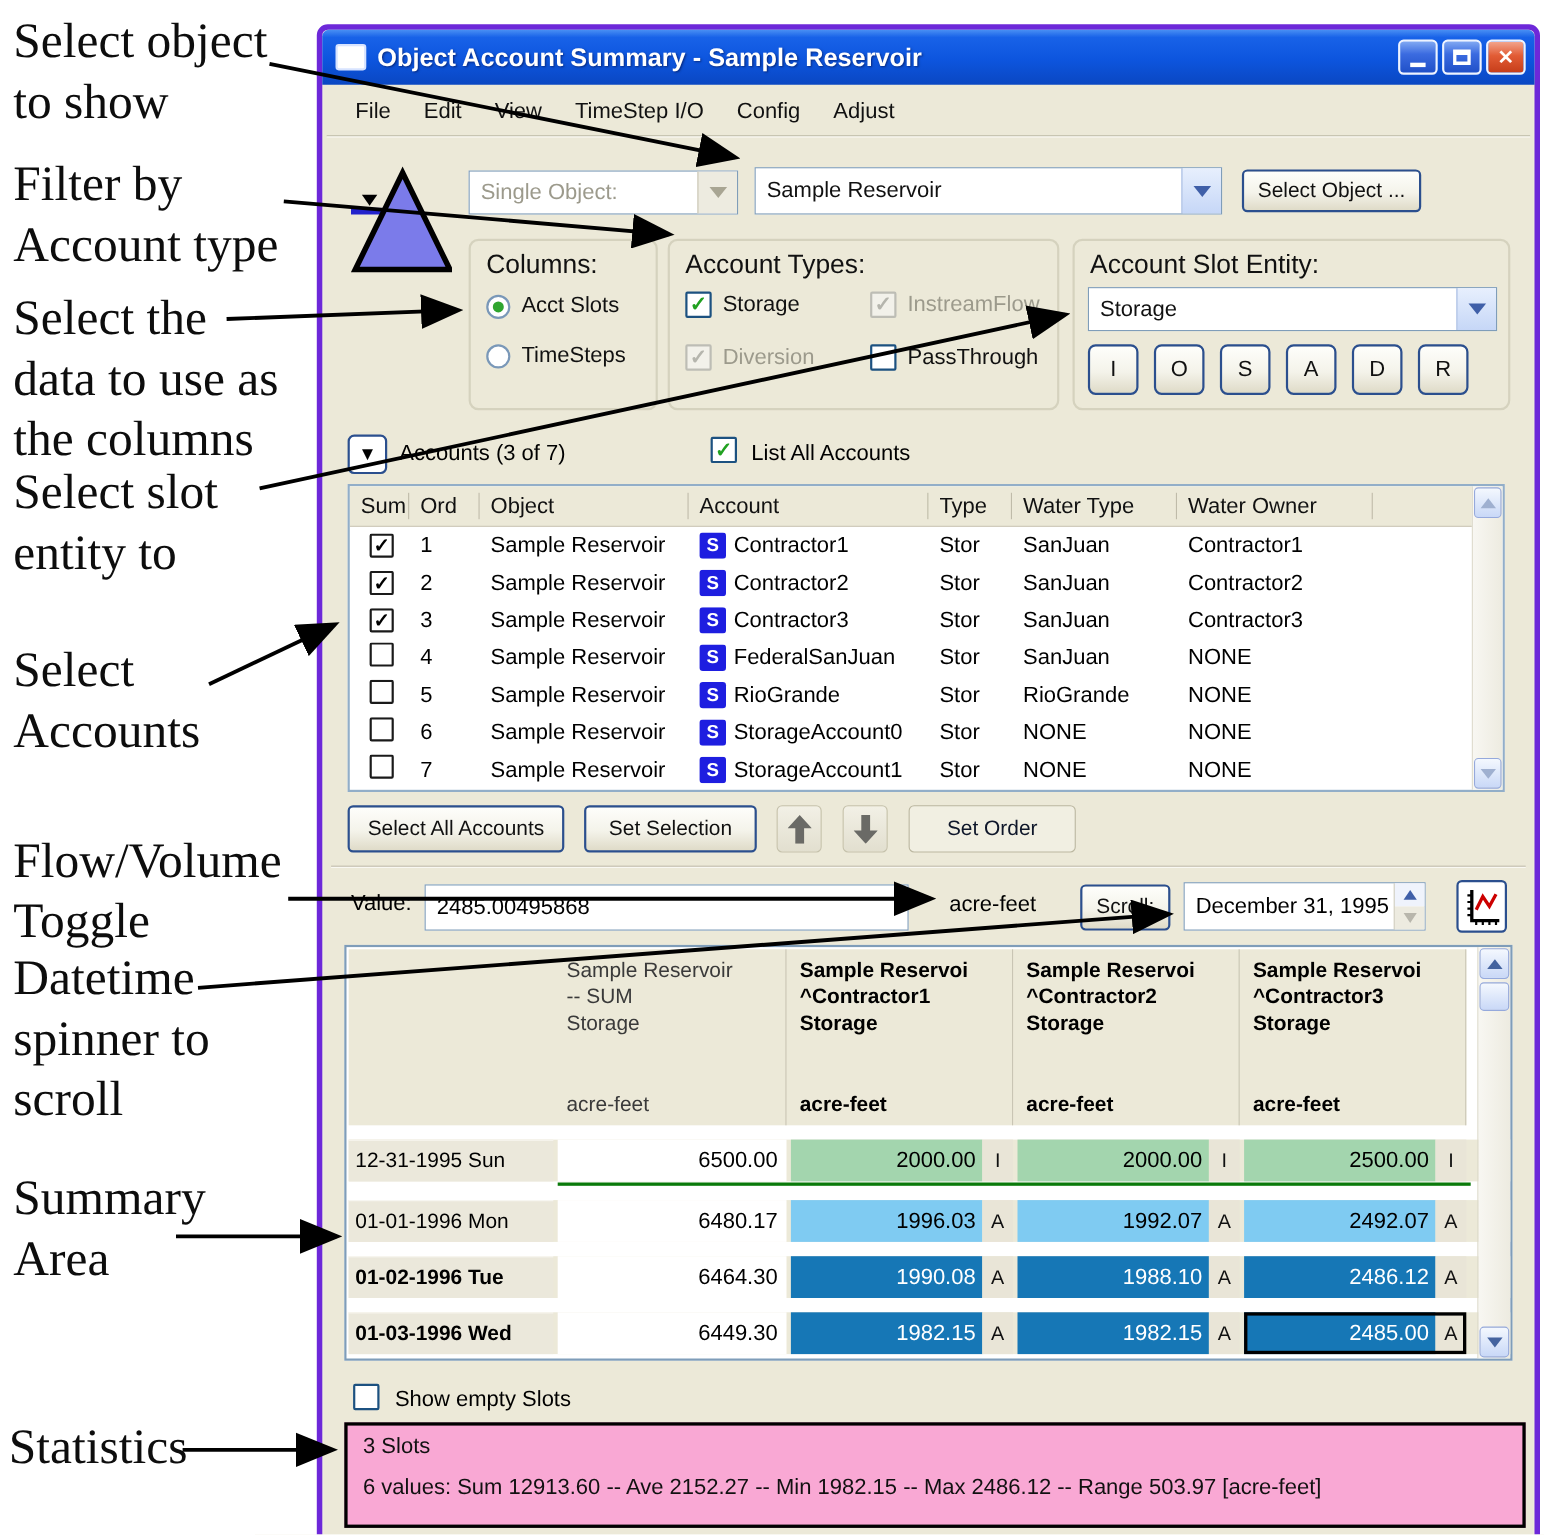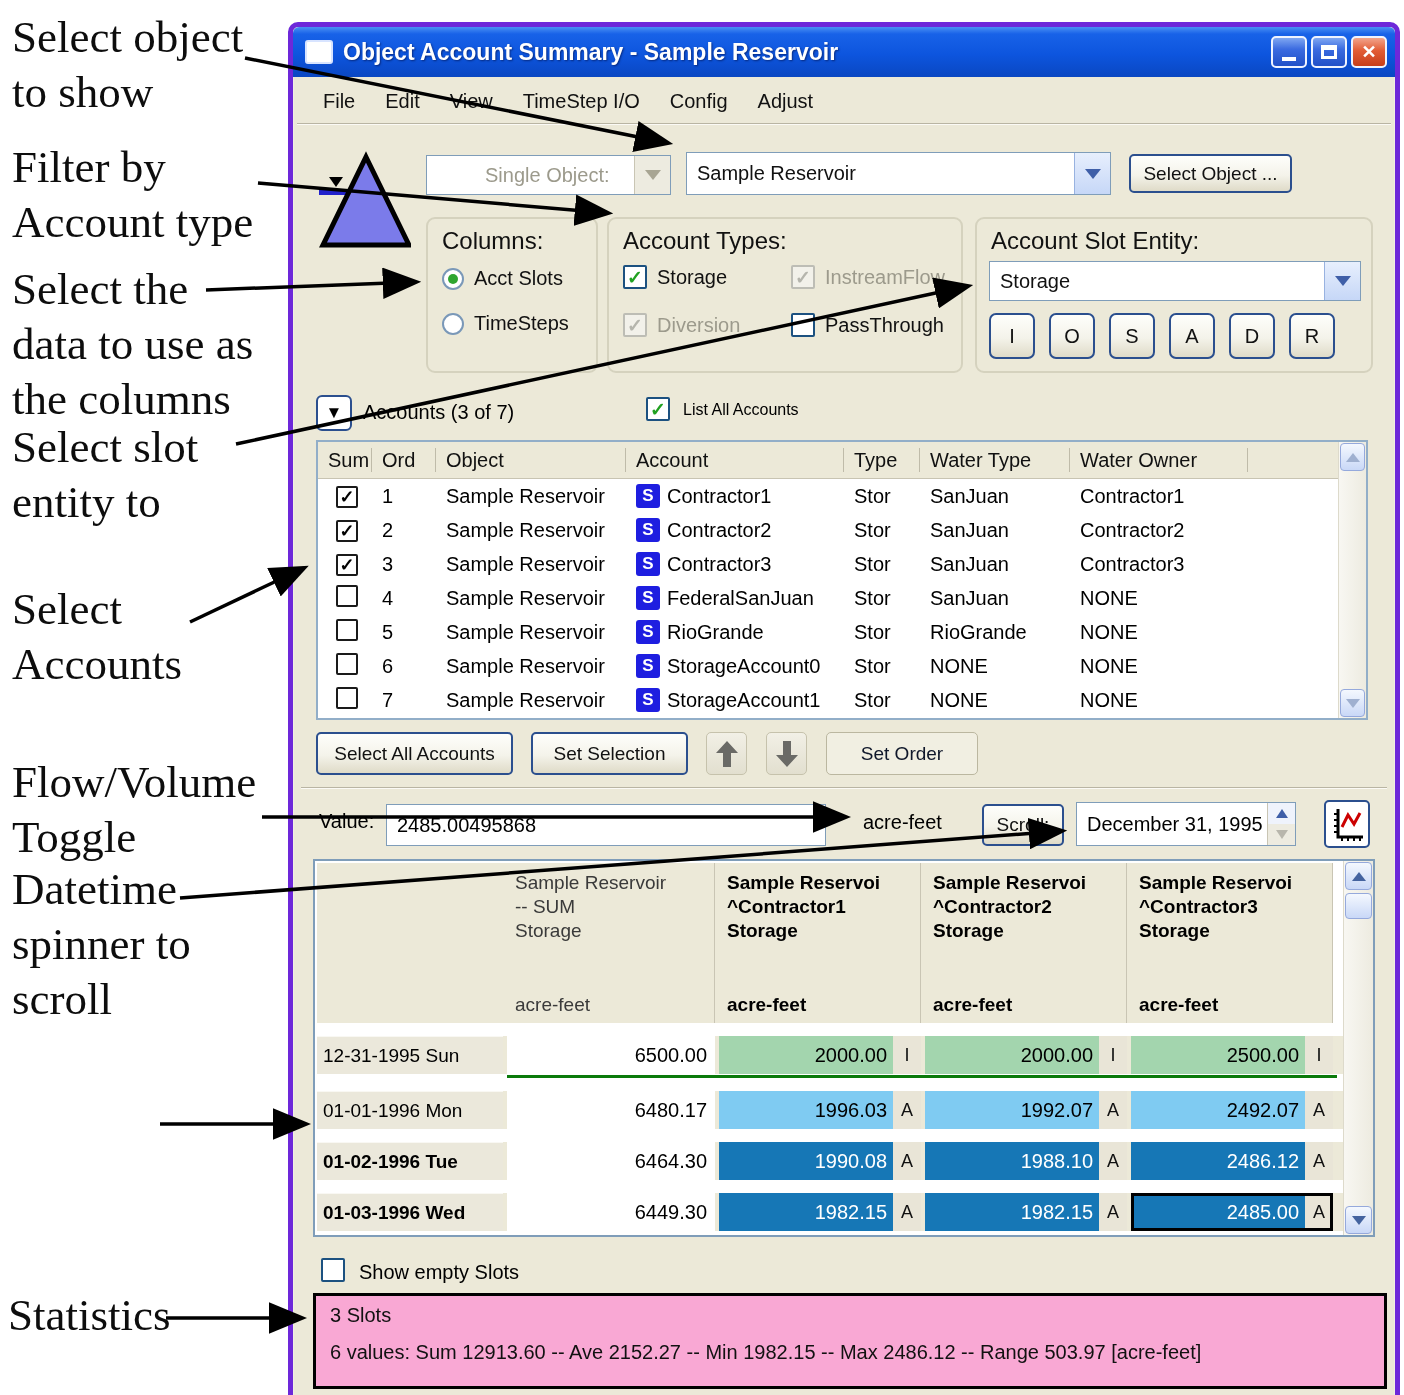--- a/index.html
+++ b/index.html
@@ -41,21 +41,21 @@
             border:2px solid #2B4F8E; border-radius:5px; font-size:19px; color:#111;
             display:flex; align-items:center; justify-content:center; }
   .xp-btn.disabled { border:1px solid #BBB7A0; background:#F1EFE2; color:#0f172a; }
   .combo { background:#fff; border:1px solid #7F9DB9; display:flex; align-items:center; font-size:20px; }
   .combo .txt { flex:1; padding-left:10px; color:#111; white-space:nowrap; overflow:hidden; }
   .combo .drop { width:36px; align-self:stretch; border-left:1px solid #98B2E0;
                  background:linear-gradient(180deg,#E7EFFD 0%,#C6D7F7 100%);
                  display:flex; align-items:center; justify-content:center; }
   .combo .drop .tri { width:0; height:0; border-left:8px solid transparent; border-right:8px solid transparent;
                       border-top:10px solid #3F5FA8; }
-  .combo.disabled .txt { color:#9C9A8C;margin-left:48px; }
+  .combo.disabled .txt { color:#9C9A8C; }
   .combo.disabled .drop { background:#EDEBE0; border-left-color:#C9C5B4; }
   .combo.disabled .drop .tri { border-top-color:#A8A593; }
 
   .groupbox { position:absolute; border:2px solid #D5D2BE; border-radius:9px; background:#ECE9D8; }
   .groupbox .gb-title { position:absolute; left:14px; top:8px; font-size:24px; color:#111; }
 
   .radio { width:22px; height:22px; border:2px solid #7A98B8; border-radius:50%; background:#fff;
            display:inline-flex; align-items:center; justify-content:center; }
   .radio .dot { width:10px; height:10px; border-radius:50%; background:transparent; }
   .radio.sel .dot { background:#2FA52F; }
@@ -68,21 +68,21 @@
 
   .opt-row { display:flex; align-items:center; gap:10px; font-size:20px; color:#111; }
   .opt-row.disabled { color:#9C9A8C; }
 
   
   .acct-dd-btn { position:absolute; left:23px; top:368px; width:36px; height:36px; border-radius:6px;
                  border:2px solid #2B4F8E; background:#fff; display:flex; align-items:center; justify-content:center;
                  font-size:17px; color:#000; }
   .accounts-label { position:absolute; left:70px; top:374px; font-size:20px; }
   .listall-cb { position:absolute; left:353px; top:370px; }
-  .listall-label { position:absolute; left:390px; top:374px; font-size:16px; }
+  .listall-label { position:absolute; left:390px; top:374px; font-size:20px; }
 
   .acct-table { position:absolute; left:23px; top:413px; width:1052px; height:280px;
                 border:2px solid #92AEC8; background:#fff; overflow:hidden; }
   .acct-inner { position:absolute; left:0; top:0; right:28px; bottom:0; }
   .acct-head, .acct-row { display:grid; grid-template-columns:46px 64px 190px 218px 76px 150px 178px 1fr;
                           align-items:center; padding-left:8px; }
   .acct-head { height:37px; background:#ECE9D8; border-bottom:1px solid #C8C4B2; font-size:20px; color:#111; }
   .acct-head > div { padding-left:10px; border-right:1px solid #BFBBA9; height:24px; line-height:24px; }
   .acct-head > div:first-child { padding-left:2px; }
   .acct-head > div:last-child { border-right:none; }
@@ -179,20 +179,22 @@
 the columns</div>
   <div class="ann" style="left:12px;top:420px;">Select slot
 entity to</div>
   <div class="ann" style="left:12px;top:582px;">Select
 Accounts</div>
   <div class="ann" style="left:12px;top:755px;">Flow/Volume
 Toggle</div>
   <div class="ann" style="left:12px;top:862px;">Datetime
 spinner to
 scroll</div>
+  <div class="ann" style="left:12px;top:1062px;">Summary
+Area</div>
   <div class="ann" style="left:8px;top:1288px;">Statistics</div>
 
   <div class="window">
     <div class="titlebar">
       <div class="app-icon"></div>
       <div class="title-text">Object Account Summary - Sample Reservoir</div>
       <div class="tb-btns">
         <div class="tb-btn">
             <div class="glyph-min"></div>
           </div>

